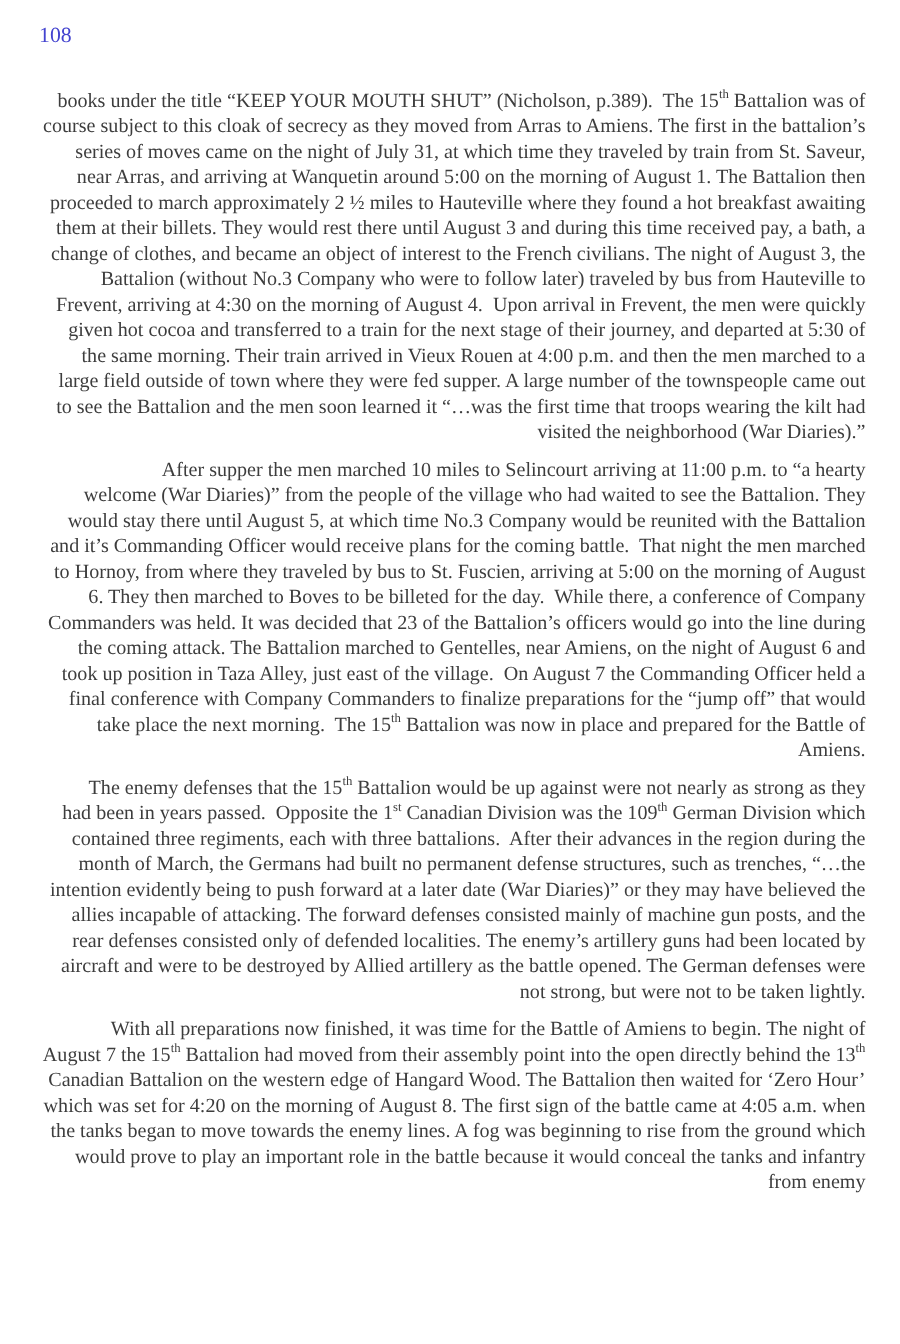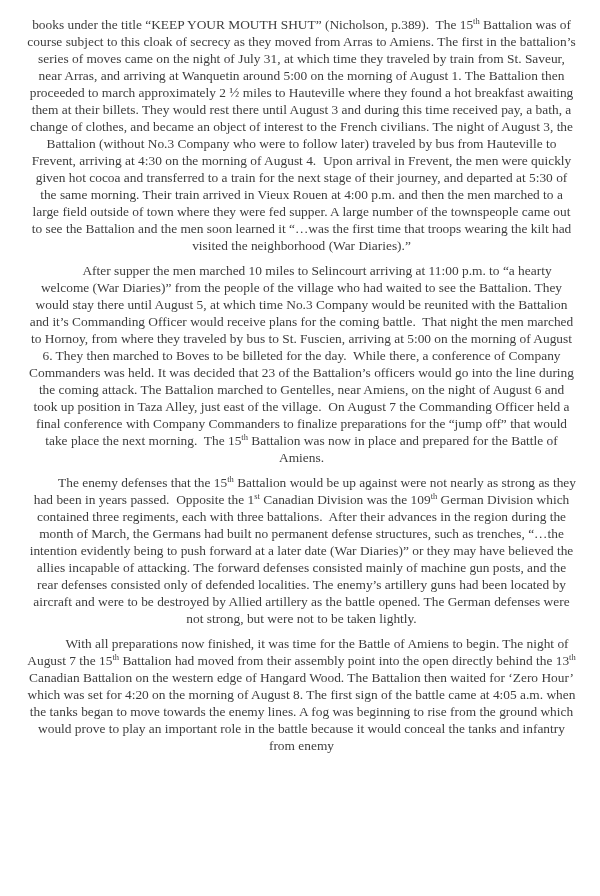--- a/index.html
+++ b/index.html
@@ -28,35 +28,36 @@
     margin: 0 0 26px 0;
   }
   .body-text {
     width: 551px;
   }
   p.para {
     margin: 0 0 8px 0;
     font-size: 13.4px;
     line-height: 17px;
     color: var(--body-text-color);
-    text-align: center;
+    text-align: right;
     white-space: pre-wrap;
   }
   p.para.indent {
     text-indent: 31px;
   }
   p.para sup {
     font-size: 8.5px;
     line-height: 0;
     vertical-align: super;
   }
 </style>
 </head>
 <body>
 
 <div class="page">
+  <div class="page-number">108</div>
   <div class="body-text">
       <p class="para">books under the title “KEEP YOUR MOUTH SHUT” (Nicholson, p.389).  The 15<sup>th</sup> Battalion was of course subject to this cloak of secrecy as they moved from Arras to Amiens. The first in the battalion’s series of moves came on the night of July 31, at which time they traveled by train from St. Saveur, near Arras, and arriving at Wanquetin around 5:00 on the morning of August 1. The Battalion then proceeded to march approximately 2 ½ miles to Hauteville where they found a hot breakfast awaiting them at their billets. They would rest there until August 3 and during this time received pay, a bath, a change of clothes, and became an object of interest to the French civilians. The night of August 3, the Battalion (without No.3 Company who were to follow later) traveled by bus from Hauteville to Frevent, arriving at 4:30 on the morning of August 4.  Upon arrival in Frevent, the men were quickly given hot cocoa and transferred to a train for the next stage of their journey, and departed at 5:30 of the same morning. Their train arrived in Vieux Rouen at 4:00 p.m. and then the men marched to a large field outside of town where they were fed supper. A large number of the townspeople came out to see the Battalion and the men soon learned it “…was the first time that troops wearing the kilt had visited the neighborhood (War Diaries).”</p>
       <p class="para indent">After supper the men marched 10 miles to Selincourt arriving at 11:00 p.m. to “a hearty welcome (War Diaries)” from the people of the village who had waited to see the Battalion. They would stay there until August 5, at which time No.3 Company would be reunited with the Battalion and it’s Commanding Officer would receive plans for the coming battle.  That night the men marched to Hornoy, from where they traveled by bus to St. Fuscien, arriving at 5:00 on the morning of August 6. They then marched to Boves to be billeted for the day.  While there, a conference of Company Commanders was held. It was decided that 23 of the Battalion’s officers would go into the line during the coming attack. The Battalion marched to Gentelles, near Amiens, on the night of August 6 and took up position in Taza Alley, just east of the village.  On August 7 the Commanding Officer held a final conference with Company Commanders to finalize preparations for the “jump off” that would take place the next morning.  The 15<sup>th</sup> Battalion was now in place and prepared for the Battle of Amiens.</p>
       <p class="para indent">The enemy defenses that the 15<sup>th</sup> Battalion would be up against were not nearly as strong as they had been in years passed.  Opposite the 1<sup>st</sup> Canadian Division was the 109<sup>th</sup> German Division which contained three regiments, each with three battalions.  After their advances in the region during the month of March, the Germans had built no permanent defense structures, such as trenches, “…the intention evidently being to push forward at a later date (War Diaries)” or they may have believed the allies incapable of attacking. The forward defenses consisted mainly of machine gun posts, and the rear defenses consisted only of defended localities. The enemy’s artillery guns had been located by aircraft and were to be destroyed by Allied artillery as the battle opened. The German defenses were not strong, but were not to be taken lightly.</p>
       <p class="para indent">With all preparations now finished, it was time for the Battle of Amiens to begin. The night of August 7 the 15<sup>th</sup> Battalion had moved from their assembly point into the open directly behind the 13<sup>th</sup> Canadian Battalion on the western edge of Hangard Wood. The Battalion then waited for ‘Zero Hour’ which was set for 4:20 on the morning of August 8. The first sign of the battle came at 4:05 a.m. when the tanks began to move towards the enemy lines. A fog was beginning to rise from the ground which would prove to play an important role in the battle because it would conceal the tanks and infantry from enemy</p>
     </div>
 </div>
 
 </body></html>

